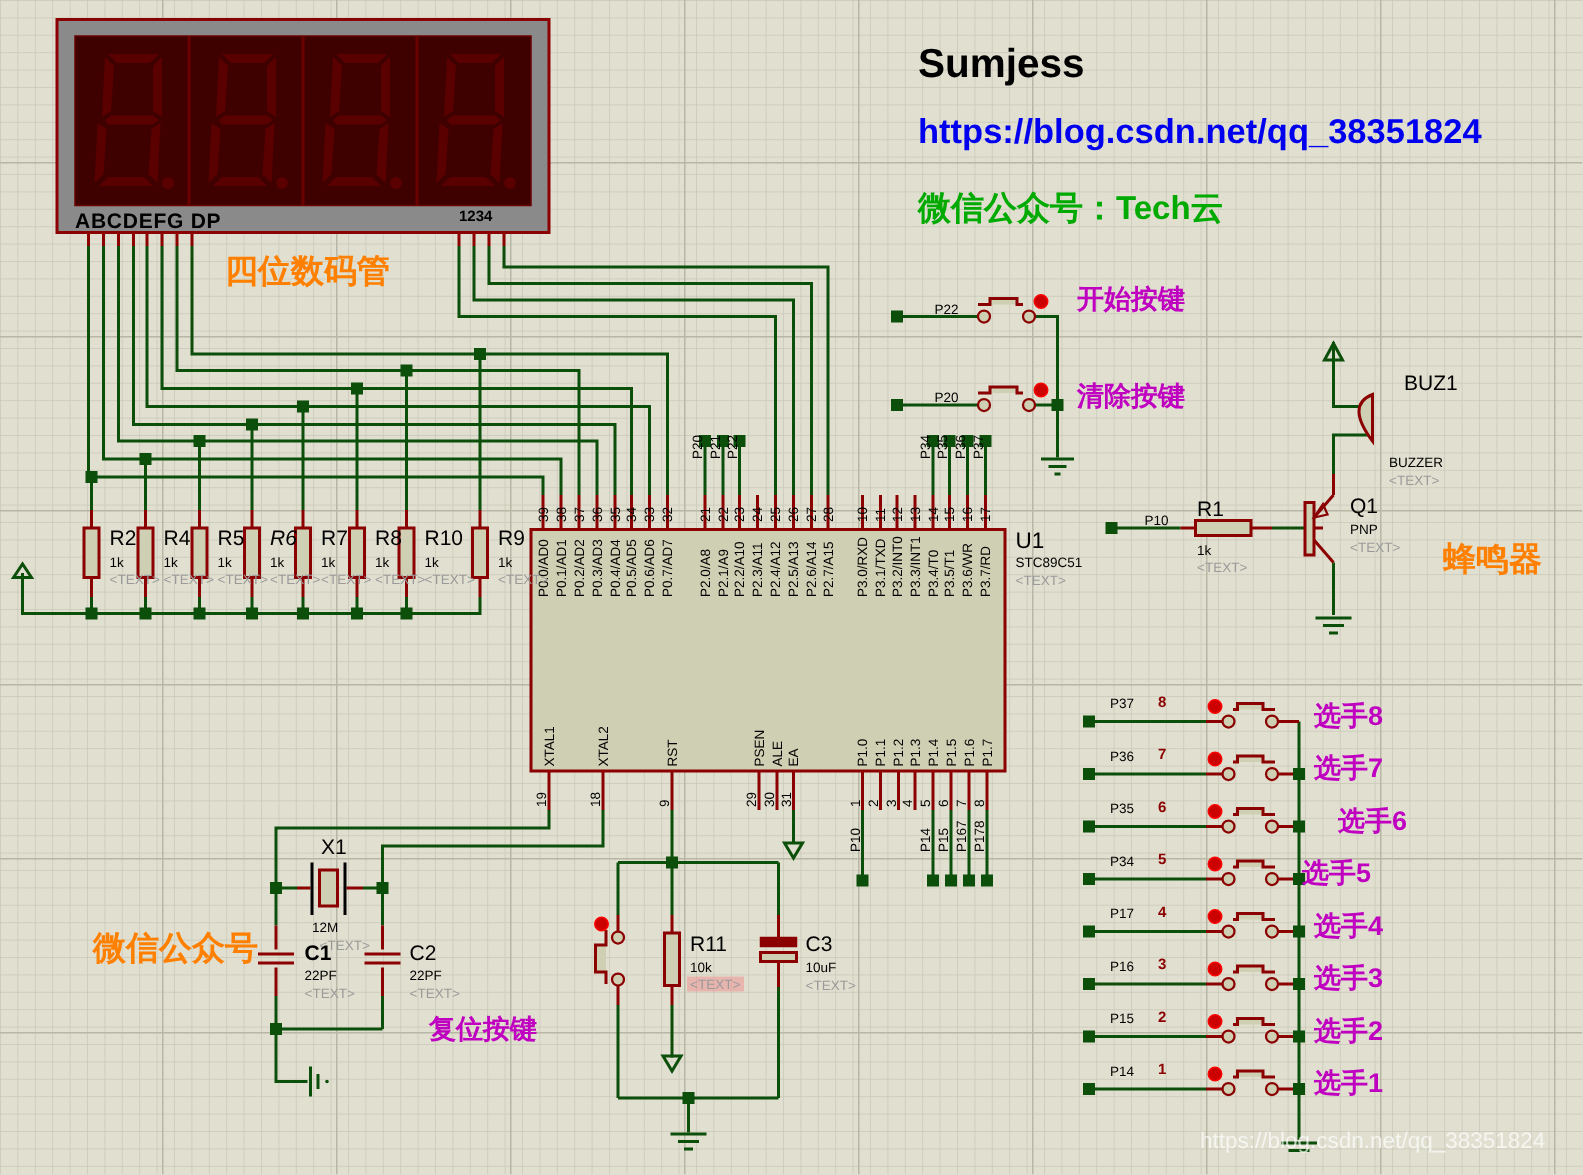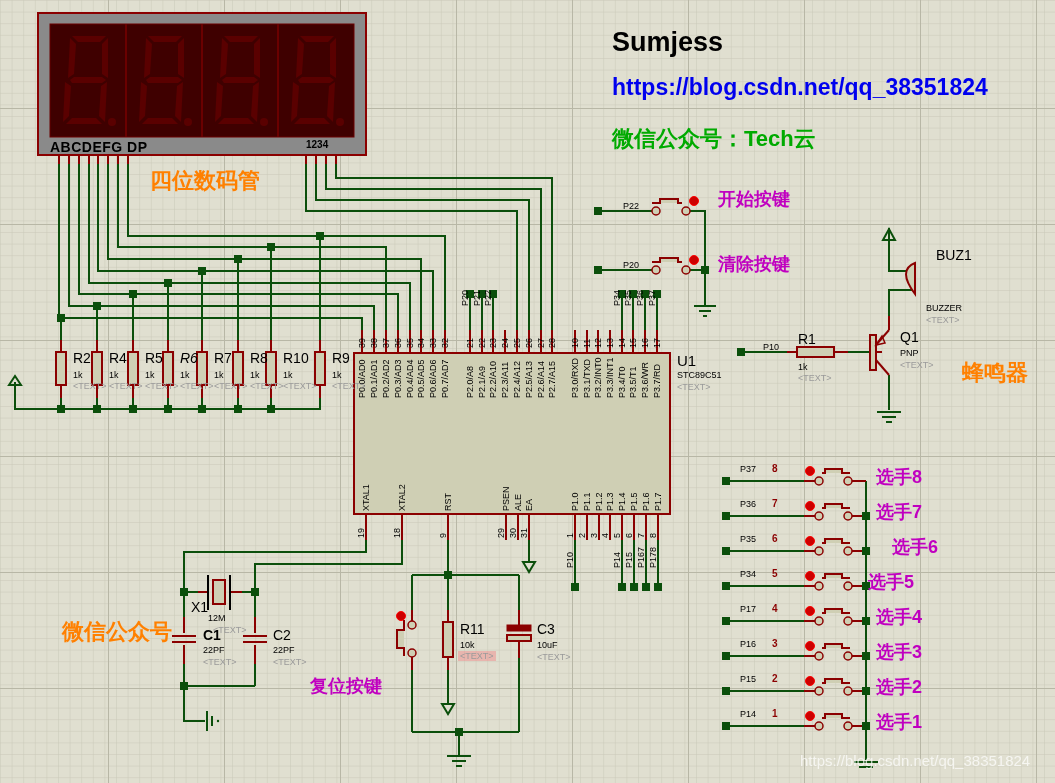--- a/index.html
+++ b/index.html
@@ -522,21 +522,21 @@
 </svg>
 
 <div class="lbl anno-red" style="left:612px;top:27px;">Sumjess</div>
 <div class="lbl anno-blue" style="left:612px;top:74px;">https://blog.csdn.net/qq_38351824</div>
 <div class="lbl anno-green" style="left:612px;top:124px;">微信公众号：Tech云</div>
 <div class="lbl anno-orange" style="left:150px;top:166px;">四位数码管</div>
 <div class="lbl anno-purple" style="left:718px;top:187px;">开始按键</div>
 <div class="lbl anno-purple" style="left:718px;top:252px;">清除按键</div>
 <div class="lbl anno-orange" style="left:962px;top:358px;">蜂鸣器</div>
 <div class="lbl anno-orange" style="left:62px;top:617px;">微信公众号</div>
-<div class="lbl anno-purple" style="left:310px;top:674px;">复位按键</div>
+<div class="lbl anno-purple" style="left:286px;top:674px;">复位按键</div>
 <div class="lbl watermark" style="left:800px;top:752px;">https://blog.csdn.net/qq_38351824</div>
 
 <div class="lbl" style="left:50px;top:139px;font-size:14px;font-weight:bold;color:#000;letter-spacing:0.5px;">ABCDEFG DP</div>
 <div class="lbl" style="left:306px;top:139px;font-size:10px;font-weight:bold;color:#000;text-align:center;">1234</div>
 
 <div class="lbl ref" style="left:677px;top:352px;font-size:15px;">U1</div>
 <div class="lbl val" style="left:677px;top:370px;">STC89C51</div>
 <div class="lbl txt" style="left:677px;top:382px;">&lt;TEXT&gt;</div>
 
 <div id="res-labels">
@@ -601,21 +601,21 @@
 <div class="lbl val" style="left:900px;top:348px;">PNP</div>
 <div class="lbl txt" style="left:900px;top:360px;">&lt;TEXT&gt;</div>
 <div class="lbl ref" style="left:798px;top:331px;">R1</div>
 <div class="lbl val" style="left:798px;top:362px;">1k</div>
 <div class="lbl txt" style="left:798px;top:373px;">&lt;TEXT&gt;</div>
 <div class="lbl net" style="left:763px;top:342px;">P10</div>
 
 <div class="lbl net" style="left:623px;top:201px;">P22</div>
 <div class="lbl net" style="left:623px;top:260px;">P20</div>
 
-<div class="lbl ref" style="left:191px;top:556px;margin-top:43px;">X1</div>
+<div class="lbl ref" style="left:214px;top:556px;">X1</div>
 <div class="lbl val" style="left:208px;top:613px;">12M</div>
 <div class="lbl txt" style="left:213px;top:625px;">&lt;TEXT&gt;</div>
 <div class="lbl ref" style="left:203px;top:627px;font-weight:bold;">C1</div>
 <div class="lbl val" style="left:203px;top:645px;">22PF</div>
 <div class="lbl txt" style="left:203px;top:657px;">&lt;TEXT&gt;</div>
 <div class="lbl ref" style="left:273px;top:627px;">C2</div>
 <div class="lbl val" style="left:273px;top:645px;">22PF</div>
 <div class="lbl txt" style="left:273px;top:657px;">&lt;TEXT&gt;</div>
 
 <div class="lbl ref" style="left:460px;top:621px;text-align:center;">R11</div>

